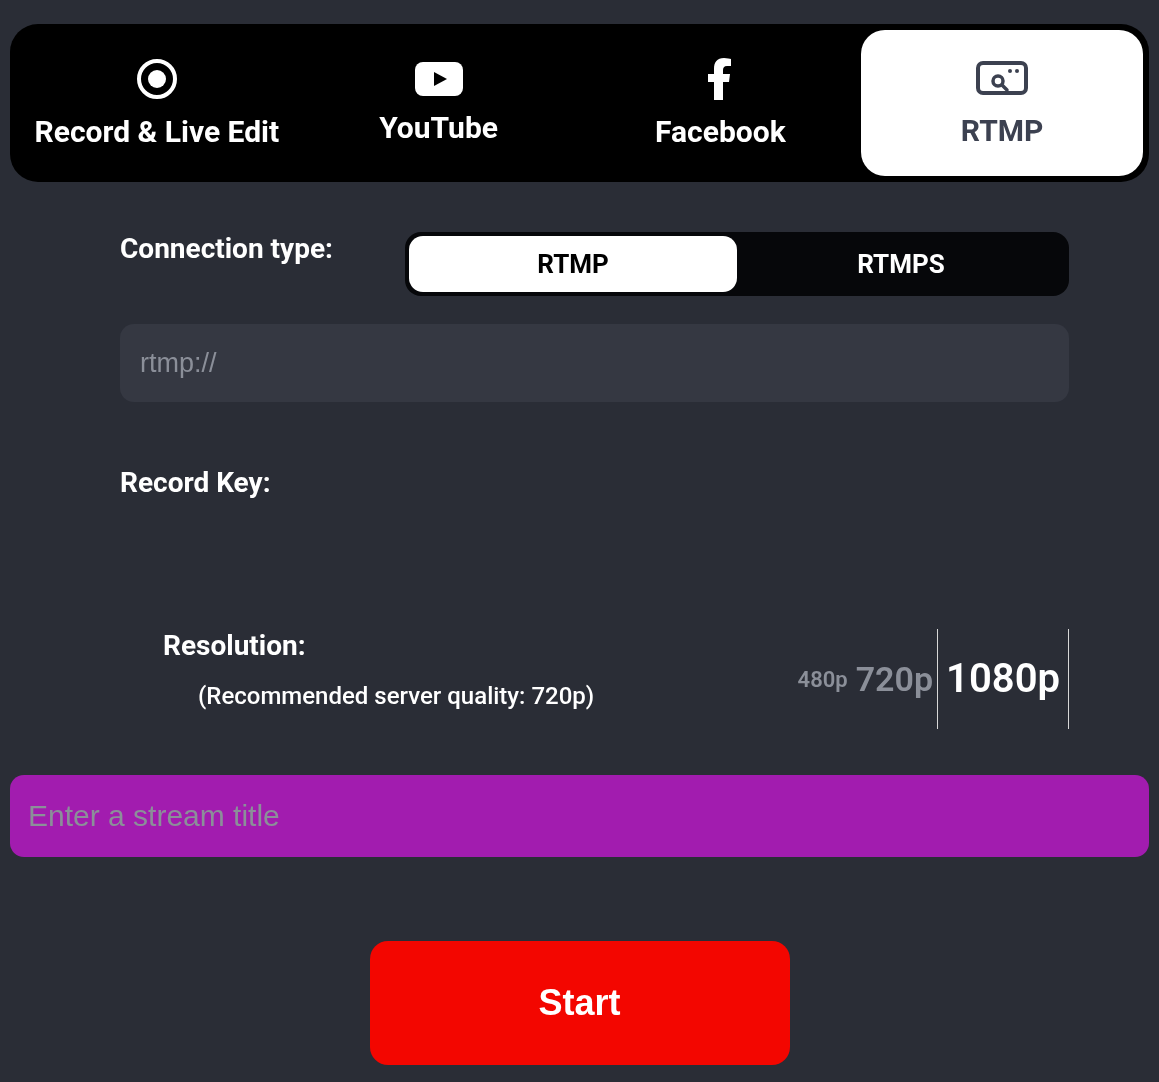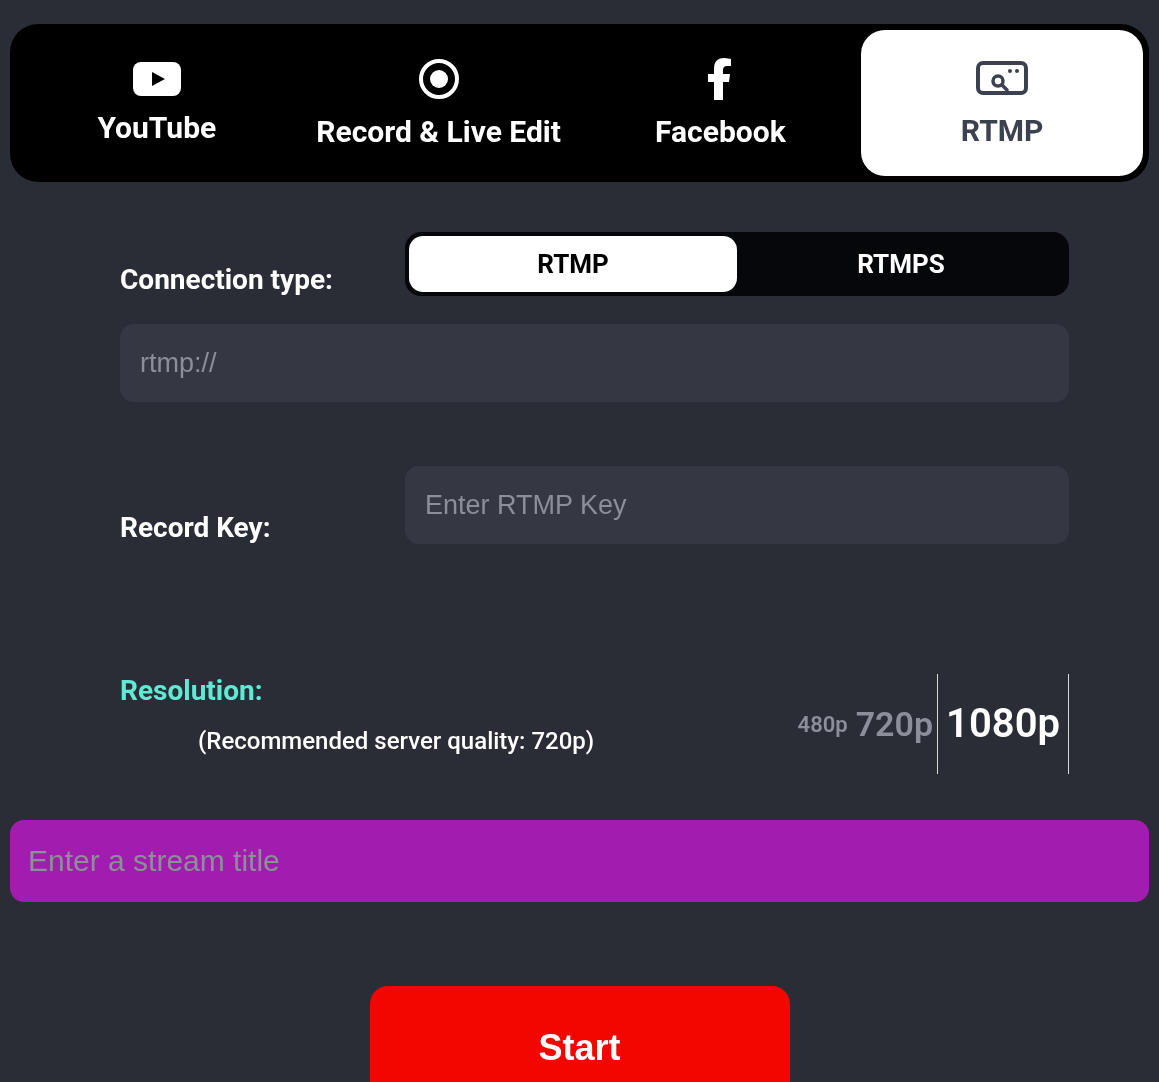--- a/index.html
+++ b/index.html
@@ -38,21 +38,21 @@
     font-size: 30px;
     font-weight: 700;
   }
   .tab svg { display: block; }
 
   .form-area {
     padding: 22px 90px 0 120px;
   }
   .row {
     display: flex;
-    align-items: flex-end;
+    align-items: flex-start;
     margin-top: 28px;
   }
   .row-label {
     color: #fff;
     font-size: 28px;
     font-weight: 700;
     width: 285px;
     flex-shrink: 0;
   }
   .seg {
@@ -95,23 +95,24 @@
 
   .res-row {
     display: flex;
     align-items: flex-start;
     margin-top: 130px;
   }
   .res-left {
     flex: 1;
   }
   .res-label {
-    color: #5eead4;
+    color: #ffffff;
     font-size: 28px;
     font-weight: 700;
+    margin-left: 43px;
   }
   .res-hint {
     color: #fff;
     font-size: 24px;
     font-weight: 500;
     margin-top: 20px;
     margin-left: 78px;
   }
   .res-picker {
     display: flex;
@@ -168,35 +169,35 @@
     height: 124px;
     cursor: pointer;
   }
 </style>
 </head>
 <body>
 
 <div class="tab-bar">
   <div class="tab">
     <span>
+      <svg width="42" height="42" viewBox="0 0 42 42">
+          <circle cx="21" cy="21" r="18" fill="none" stroke="#fff" stroke-width="4"></circle>
+          <circle cx="21" cy="21" r="9" fill="#fff"></circle>
+        </svg>
+    </span>
+    <span class="tab-label">Record &amp; Live Edit</span>
+  </div>
+  <div class="tab">
+    <span>
       <svg width="48" height="34" viewBox="0 0 48 34">
           <rect x="0" y="0" width="48" height="34" rx="8" fill="#fff"></rect>
           <polygon points="19,10 19,24 32,17" fill="#000"></polygon>
         </svg>
     </span>
     <span class="tab-label">YouTube</span>
-  </div>
-  <div class="tab">
-    <span>
-      <svg width="42" height="42" viewBox="0 0 42 42">
-          <circle cx="21" cy="21" r="18" fill="none" stroke="#fff" stroke-width="4"></circle>
-          <circle cx="21" cy="21" r="9" fill="#fff"></circle>
-        </svg>
-    </span>
-    <span class="tab-label">Record &amp; Live Edit</span>
   </div>
   <div class="tab">
     <span>
       <svg width="24" height="42" viewBox="0 0 24 42">
           <path d="M15 42V24h6l1-8h-7v-4c0-2 1-4 4-4h4V1c-1 0-4-1-7-1C9 0 6 4 6 11v5H0v8h6v18h9z" fill="#fff"></path>
         </svg>
     </span>
     <span class="tab-label">Facebook</span>
   </div>
   <div class="tab active">
@@ -222,21 +223,20 @@
       <div class="seg-btn">RTMPS</div>
     </div>
   </div>
 
   <div class="row">
     <input class="text-input" type="text" placeholder="rtmp://" style="">
   </div>
 
   <div class="row gap-lg">
     <div class="row-label">Record Key:</div>
-    <input class="text-input" type="text" placeholder="Enter RTMP Key" style="">
   </div>
 
   <div class="res-row">
     <div class="res-left">
       <div class="res-label">Resolution:</div>
       <div class="res-hint">(Recommended server quality: 720p)</div>
     </div>
     <div class="res-picker">
       <div class="res-opt res-480">480p</div>
       <div class="res-opt res-720">720p</div>

